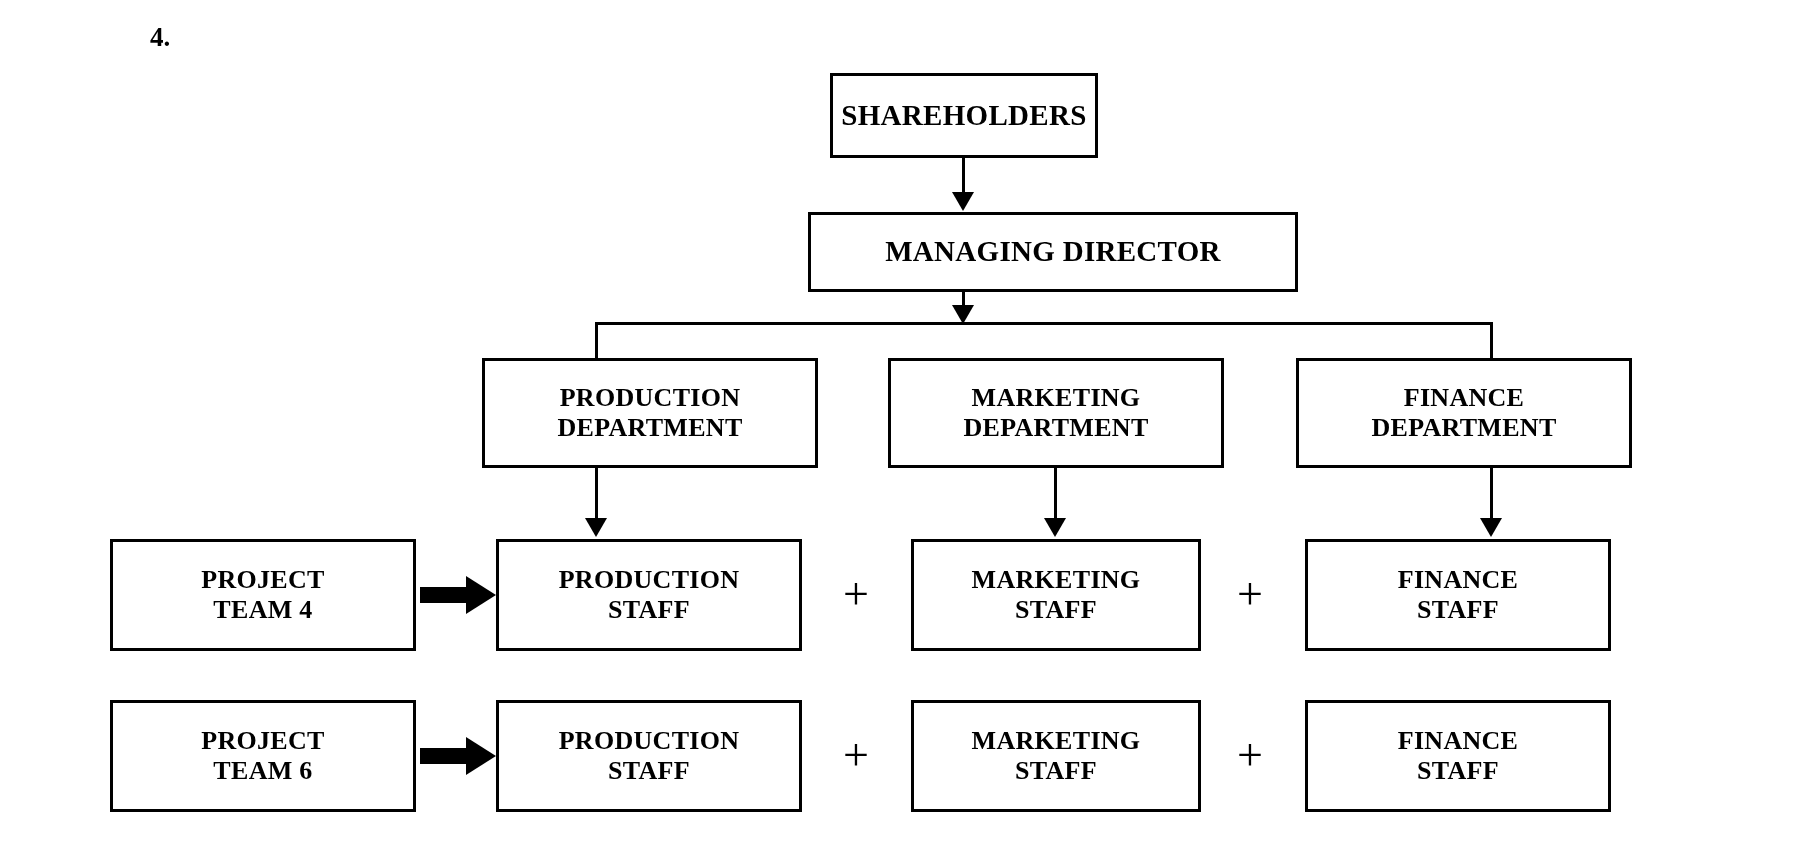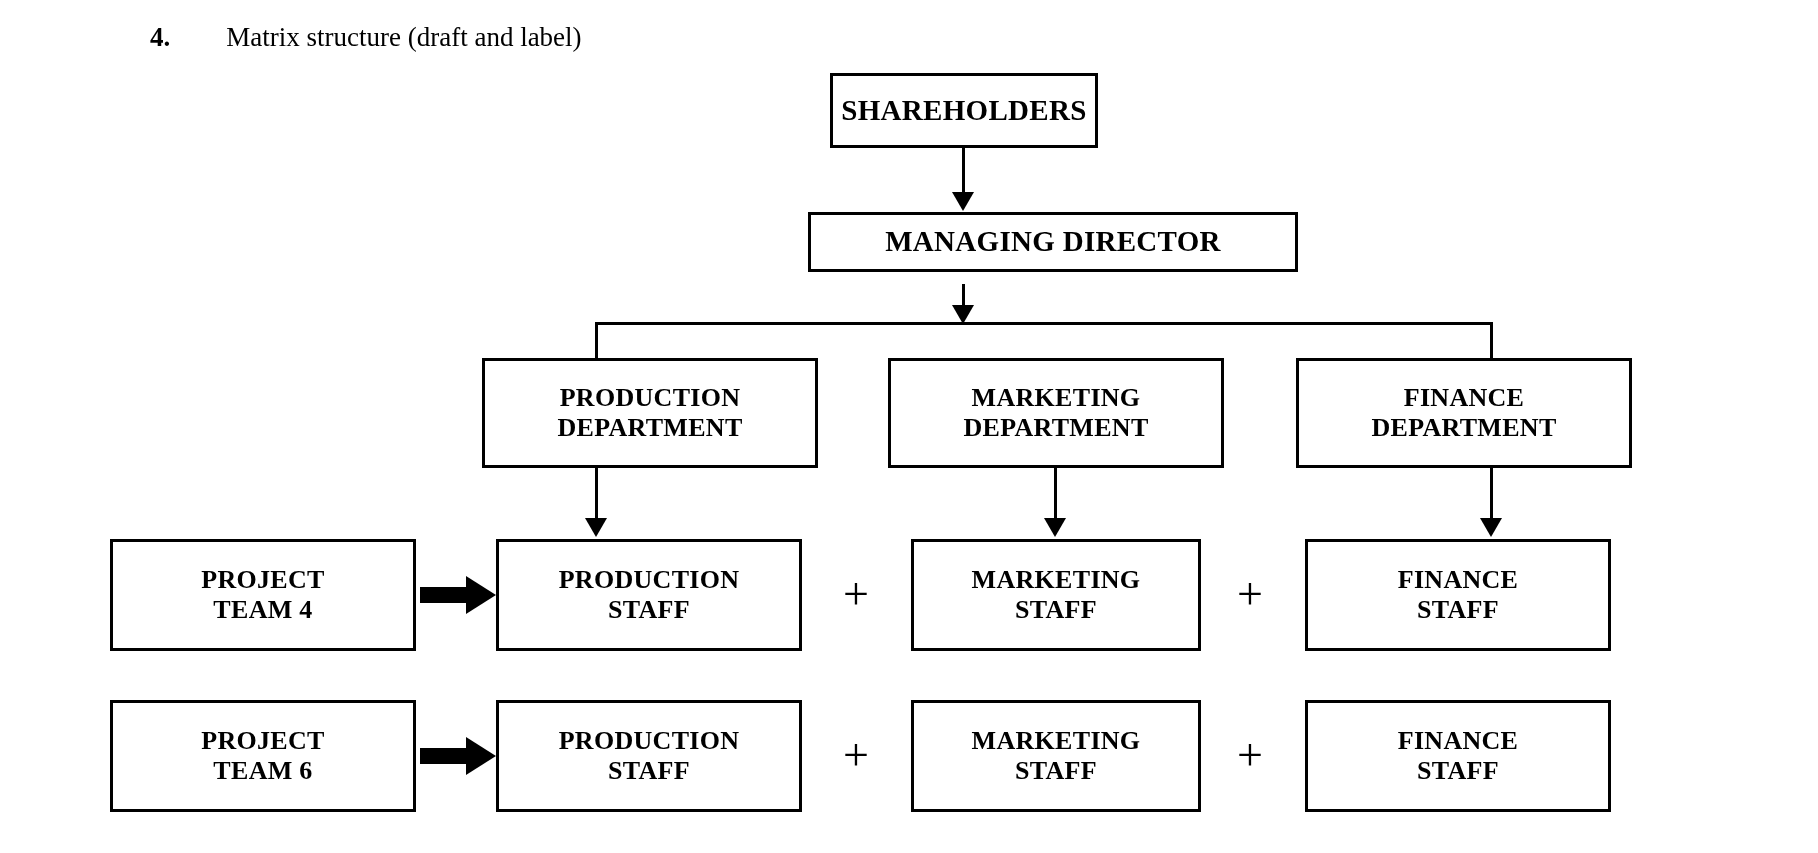--- a/index.html
+++ b/index.html
@@ -123,31 +123,30 @@
     text-align: center;
   }
 </style>
 </head>
 <body>
 
 <div id="page">
 
   <div class="heading">
     <span class="heading-number">4.</span>
-    <span class="heading-text">Matrix structure (draft and label)</span>
-  </div>
-
-  <div class="node node-lg" style="left:830px; top:73px; width:268px; height:75px;">
+  </div>
+
+  <div class="node node-lg" style="left:830px; top:73px; width:268px; height:85px;">
     <span class="line">SHAREHOLDERS</span>
   </div>
 
   <div class="vline" style="left:962px; top:148px; height:46px;"></div>
   <div class="arrowhead-down" style="left:952px; top:192px;"></div>
 
-  <div class="node node-lg" style="left:808px; top:212px; width:490px; height:60px;">
+  <div class="node node-lg" style="left:808px; top:212px; width:490px; height:80px;">
     <span class="line">MANAGING DIRECTOR</span>
   </div>
 
   <div class="vline" style="left:962px; top:284px; height:28px;"></div>
   <div class="arrowhead-down" style="left:952px; top:305px;"></div>
   <div class="hline" style="left:595px; top:322px; width:898px;"></div>
   <div class="vline" style="left:595px; top:322px; height:38px;"></div>
   <div class="vline" style="left:1490px; top:322px; height:38px;"></div>
 
   <div class="node node-md" style="left:482px; top:358px; width:336px; height:110px;">

